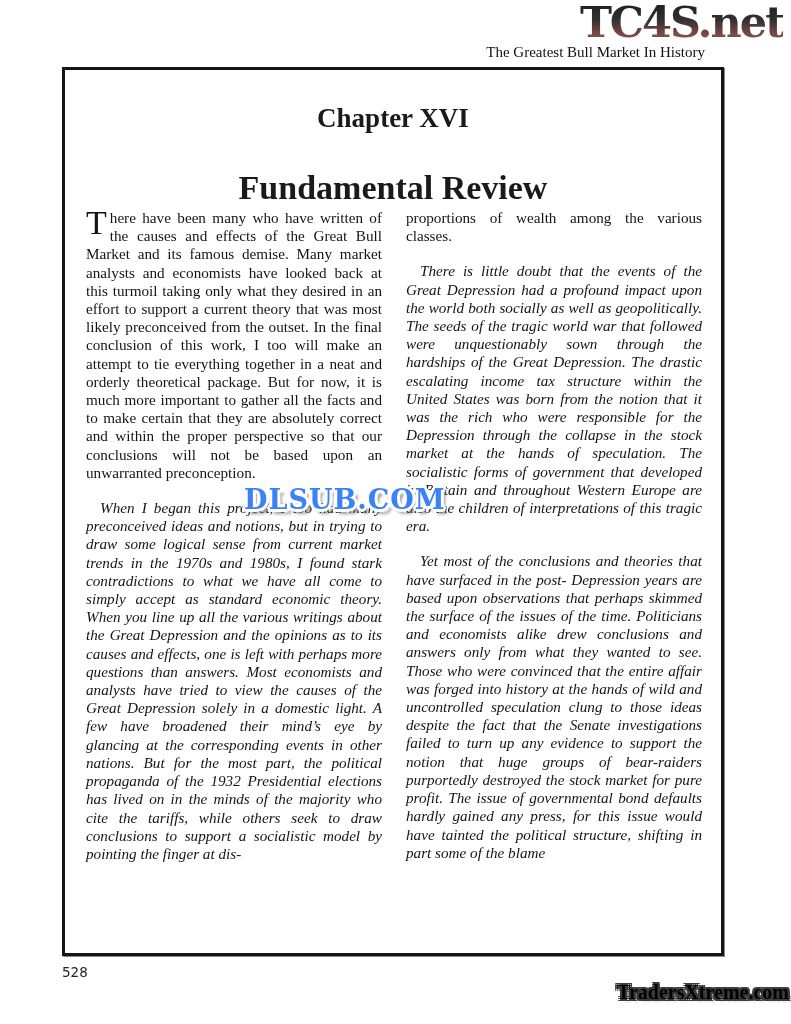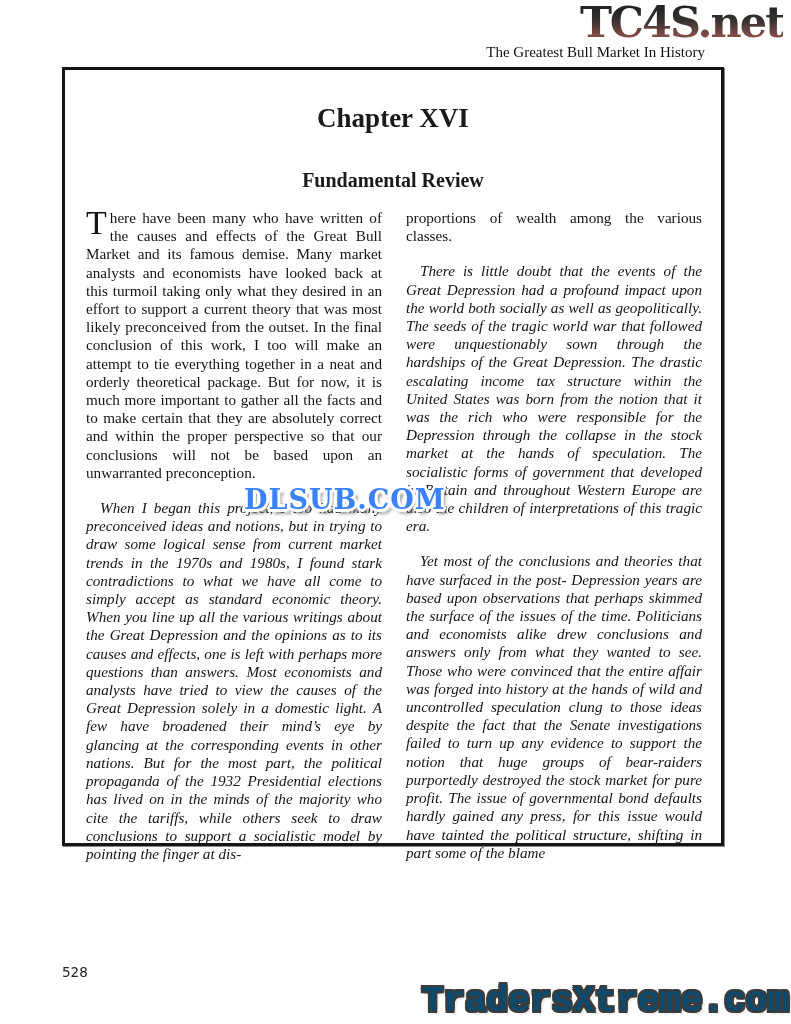--- a/index.html
+++ b/index.html
@@ -35,39 +35,39 @@
     font-size: 15px;
     color: #111;
     white-space: nowrap;
     text-align: right;
   }
 
   
   .page-frame {
     position: absolute;
     left: 62px; top: 67px;
-    width: 662px; height: 779px;
+    width: 662px; height: 889px;
     border: 3px solid #151515;
     background: #ffffff;
     box-shadow: 1px 1px 0 #888;
   }
   .chapter-title {
     position: absolute;
     top: 33px; left: 0; width: 100%;
     text-align: center;
     font-weight: bold;
     font-size: 27px;
     font-family: "Liberation Serif", serif;
   }
   .section-title {
     position: absolute;
     top: 99px; left: 0; width: 100%;
     text-align: center;
     font-weight: bold;
-    font-size: 20px;
+    font-size: 34px;
     font-family: "Liberation Serif", serif;
   }
 
   .columns {
     position: absolute;
     top: 139px; left: 21px; right: 19px;
     display: flex;
     gap: 24px;
   }
   .col { flex: 1; }
@@ -98,25 +98,25 @@
     color: #3b82f6;
     white-space: nowrap;
     text-shadow:
       -2px -2px 0 #fff, 2px -2px 0 #fff, -2px 2px 0 #fff, 2px 2px 0 #fff,
       0 -3px 0 #fff, 0 3px 0 #fff, -3px 0 0 #fff, 3px 0 0 #fff,
       4px 5px 3px rgba(110,110,110,0.75);
   }
   .traders-watermark {
     position: absolute;
     right: 2px; top: 981px;
-    font-family: Liberation Mono, monospace;
+    font-family: Liberation Serif, serif;
     font-weight: bold;
-    font-size: 36px;
+    font-size: 20px;
     letter-spacing: 0px;
-    color: #0c4a6e;
+    color: #000000;
     white-space: nowrap;
     text-shadow:
       -2px -2px 0 #3c3c3c, 2px -2px 0 #3c3c3c, -2px 2px 0 #3c3c3c, 2px 2px 0 #3c3c3c,
       0 -2px 0 #3c3c3c, 0 2px 0 #3c3c3c, -2px 0 0 #3c3c3c, 2px 0 0 #3c3c3c,
       -4px -4px 1px #fff, 4px 4px 1px #eee;
   }
 
   .page-number {
     position: absolute;
     left: 62px; top: 964px;

